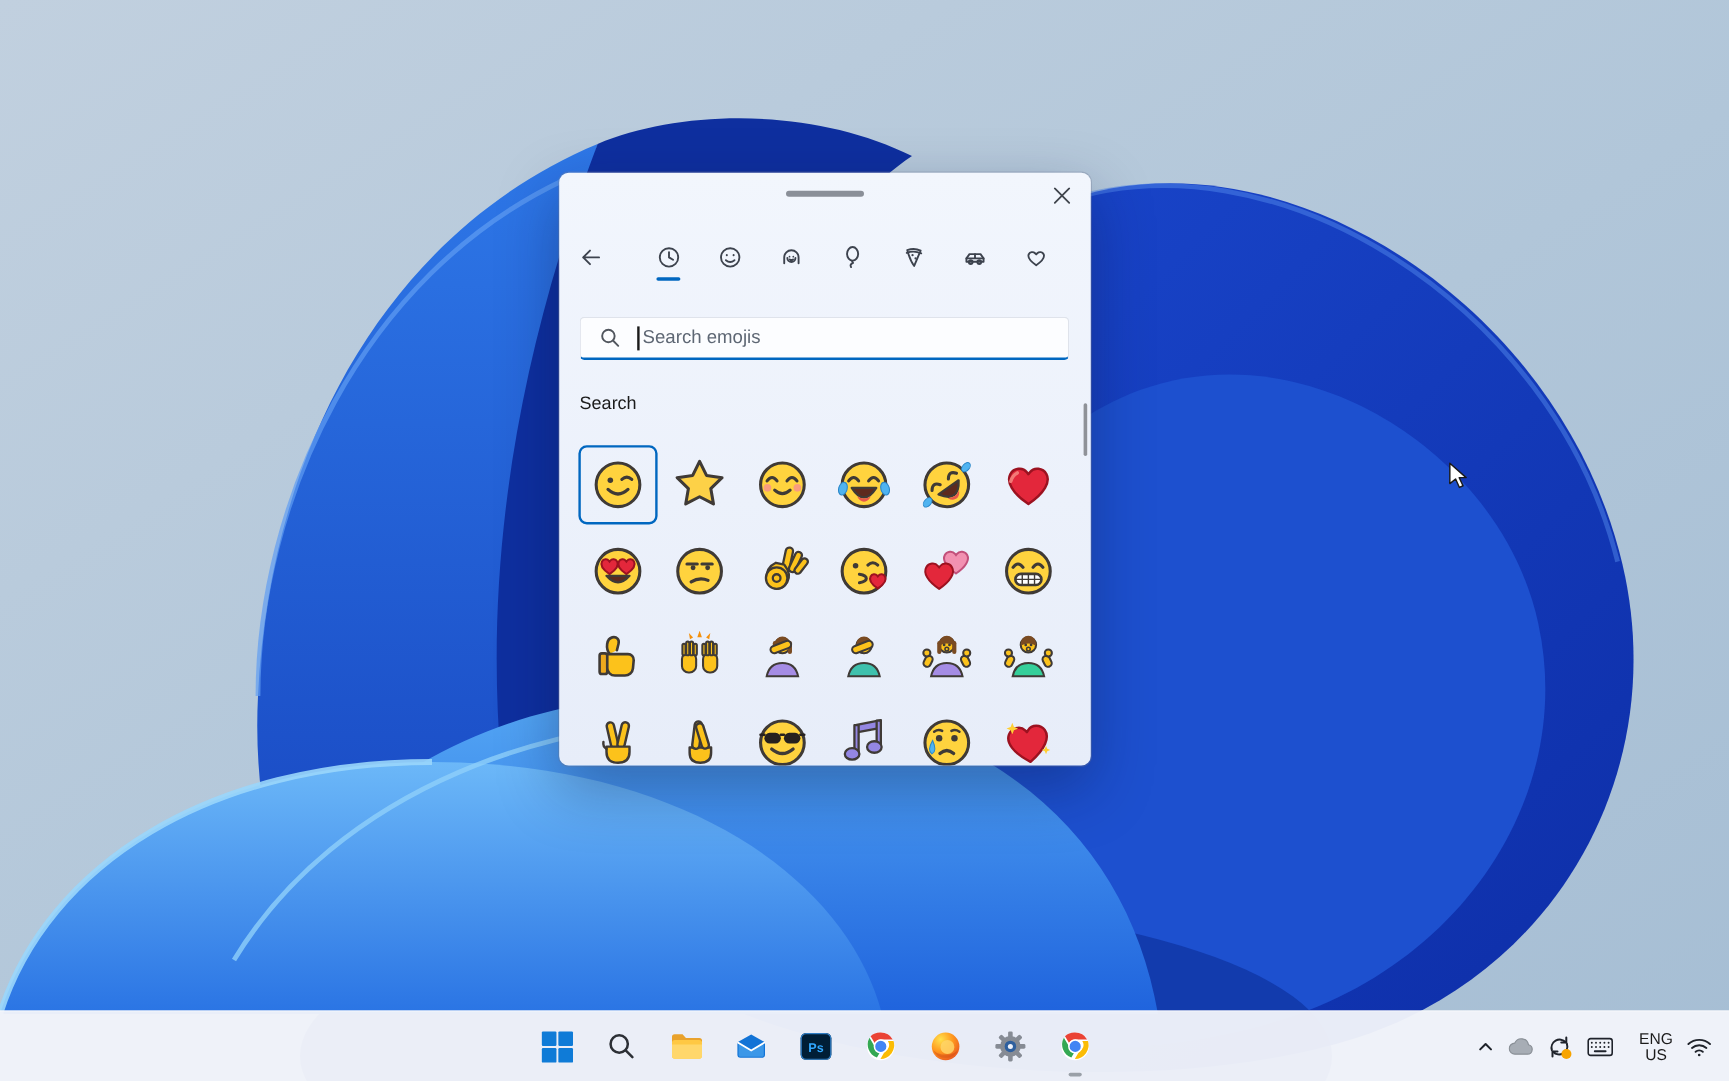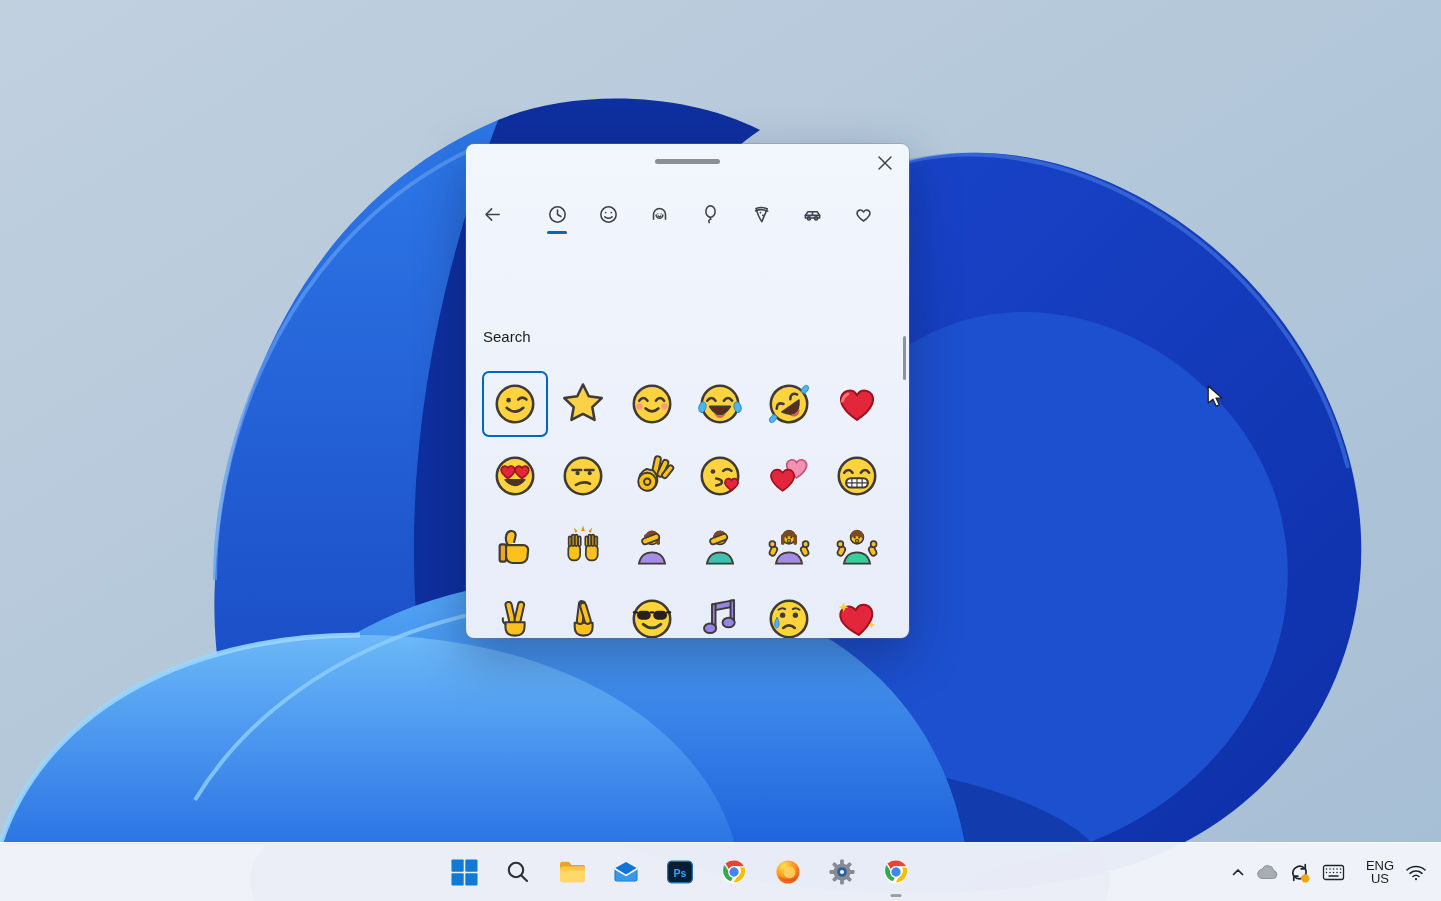--- a/index.html
+++ b/index.html
@@ -170,20 +170,30 @@
       </button>
       <button class="tab" style="left: 375px; width: 44px;">
         <span style="display: flex;">
           <svg width="21" height="21" viewBox="0 0 20 20" fill="none" stroke="#3d434e" stroke-width="1.5" stroke-linecap="round" stroke-linejoin="round">
             <path d="M10 16.2 C5.4 13 3 9.9 4.1 7.5 c.9 -1.9 3.5 -2.3 5 -.8 l.9 .9 .9 -.9 c1.5 -1.5 4.1 -1.1 5 .8 1.1 2.4 -1.3 5.5 -5.9 8.7 Z"></path>
           </svg>
         </span>
       </button>
     </div>
 
+  <div class="search">
+    <span class="mag">
+      <svg width="17" height="17" viewBox="0 0 17 17" fill="none" stroke="#51565e" stroke-width="1.6" stroke-linecap="round">
+          <circle cx="7" cy="7" r="5.2"></circle>
+          <path d="M11 11 l4.2 4.2"></path>
+        </svg>
+    </span>
+    <span class="caret"></span>
+    <input type="text" placeholder="Search emojis" style="">
+  </div>
 
   <div class="sectitle">Search</div>
 
   <div class="grid">
       <button class="cell sel">
         <span>
           <svg viewBox="0 0 72 72" width="46" height="46">
             <circle cx="36" cy="36" r="28.5" fill="#ffd33e" stroke="#3f3a36" stroke-width="4"></circle>
             <circle cx="26" cy="30" r="3.6" fill="#3f3a36"></circle>
             <path d="M41 29 q6.5 -6 13 0" fill="none" stroke="#3f3a36" stroke-width="4" stroke-linecap="round"></path>

